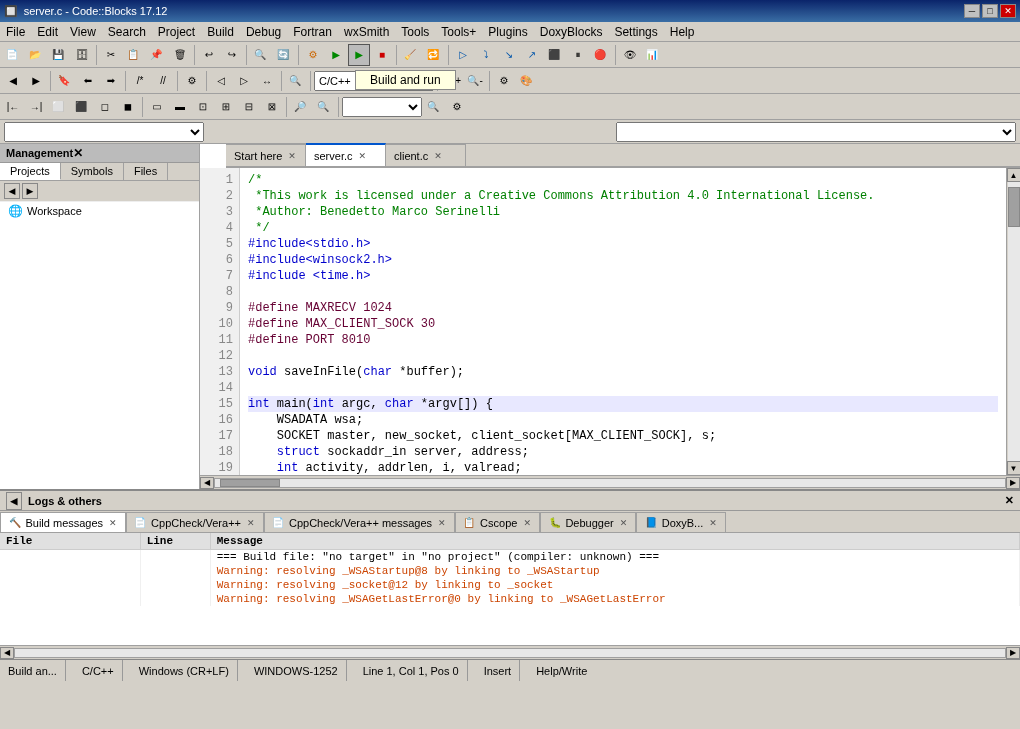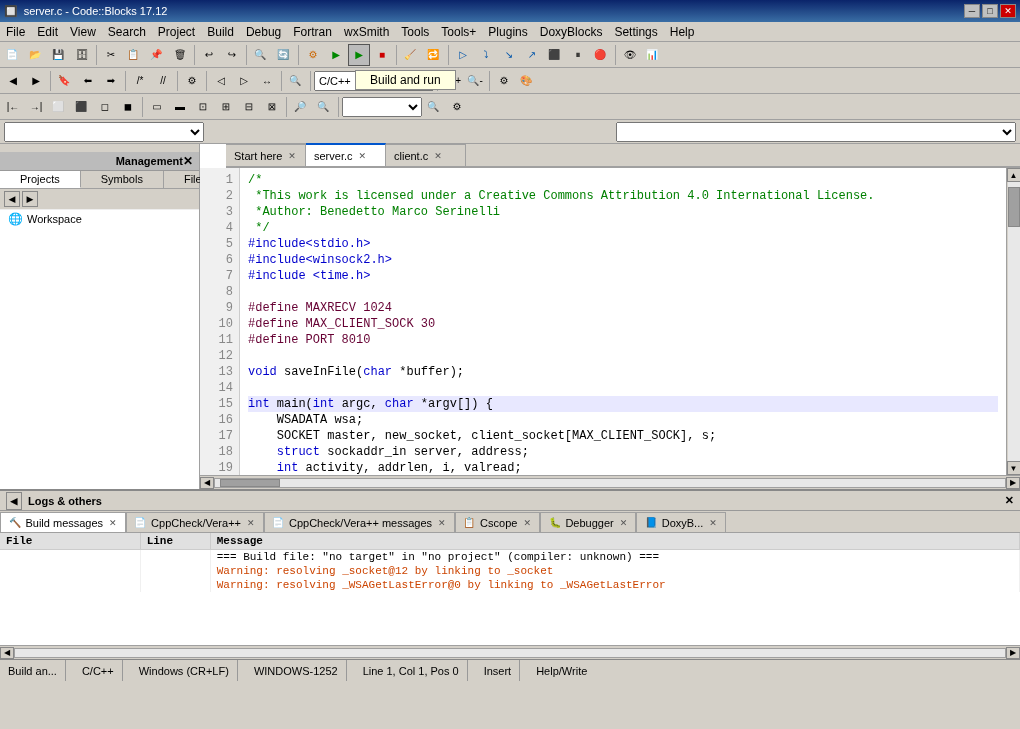--- a/index.html
+++ b/index.html
@@ -89,32 +89,31 @@
       border-right: 1px solid #a0a0a0;
       display: flex;
       flex-direction: column;
     }
     #sidebar-header {
       background: #bbb;
       padding: 2px 6px;
       font-size: 11px;
       font-weight: bold;
       display: flex;
-      justify-content: flex-end;
+      justify-content: flex-start;
       align-items: center;
       border-bottom: 1px solid #999;
-      margin-top: 8px;
     }
     #sidebar-tabs {
       display: flex;
       background: #d4d0c8;
       border-bottom: 1px solid #a0a0a0;
     }
     .sidebar-tab {
-      padding: 2px 20px;
+      padding: 2px 10px;
       font-size: 11px;
       cursor: pointer;
       border-right: 1px solid #a0a0a0;
     }
     .sidebar-tab.active {
       background: white;
       border-bottom: 1px solid white;
     }
     #sidebar-content {
       flex: 1;
@@ -663,20 +662,25 @@
       </thead>
       <tbody id="log-tbody">
           <tr>
             <td class="log-build"></td>
             <td class="log-build"></td>
             <td class="log-build">=== Build file: "no target" in "no project" (compiler: unknown) ===</td>
           </tr>
           <tr>
             <td class="log-warning"></td>
             <td class="log-warning"></td>
+            <td class="log-warning">Warning: resolving _WSAStartup@8 by linking to _WSAStartup</td>
+          </tr>
+          <tr>
+            <td class="log-warning"></td>
+            <td class="log-warning"></td>
             <td class="log-warning">Warning: resolving _socket@12 by linking to _socket</td>
           </tr>
           <tr>
             <td class="log-warning"></td>
             <td class="log-warning"></td>
             <td class="log-warning">Warning: resolving _WSAGetLastError@0 by linking to _WSAGetLastError</td>
           </tr>
         </tbody>
     </table>
   </div>

